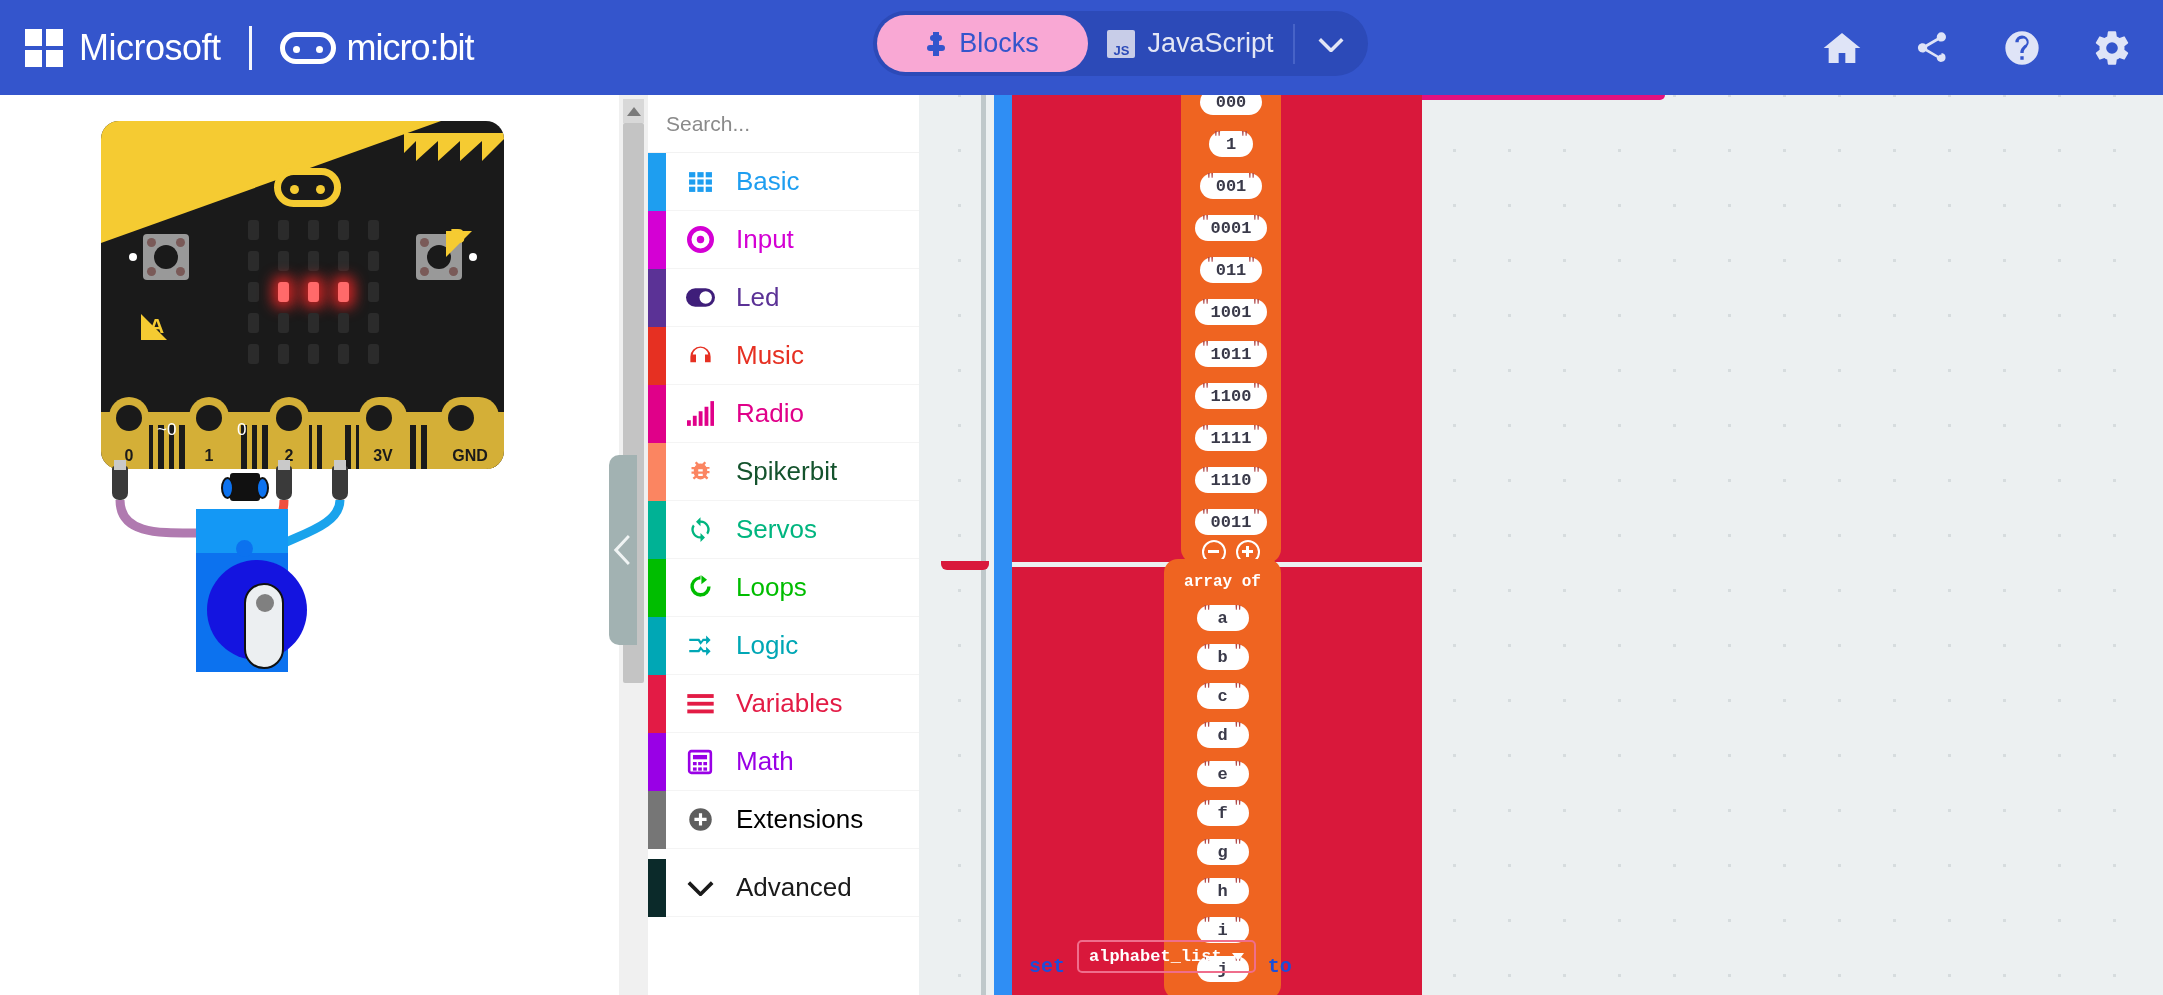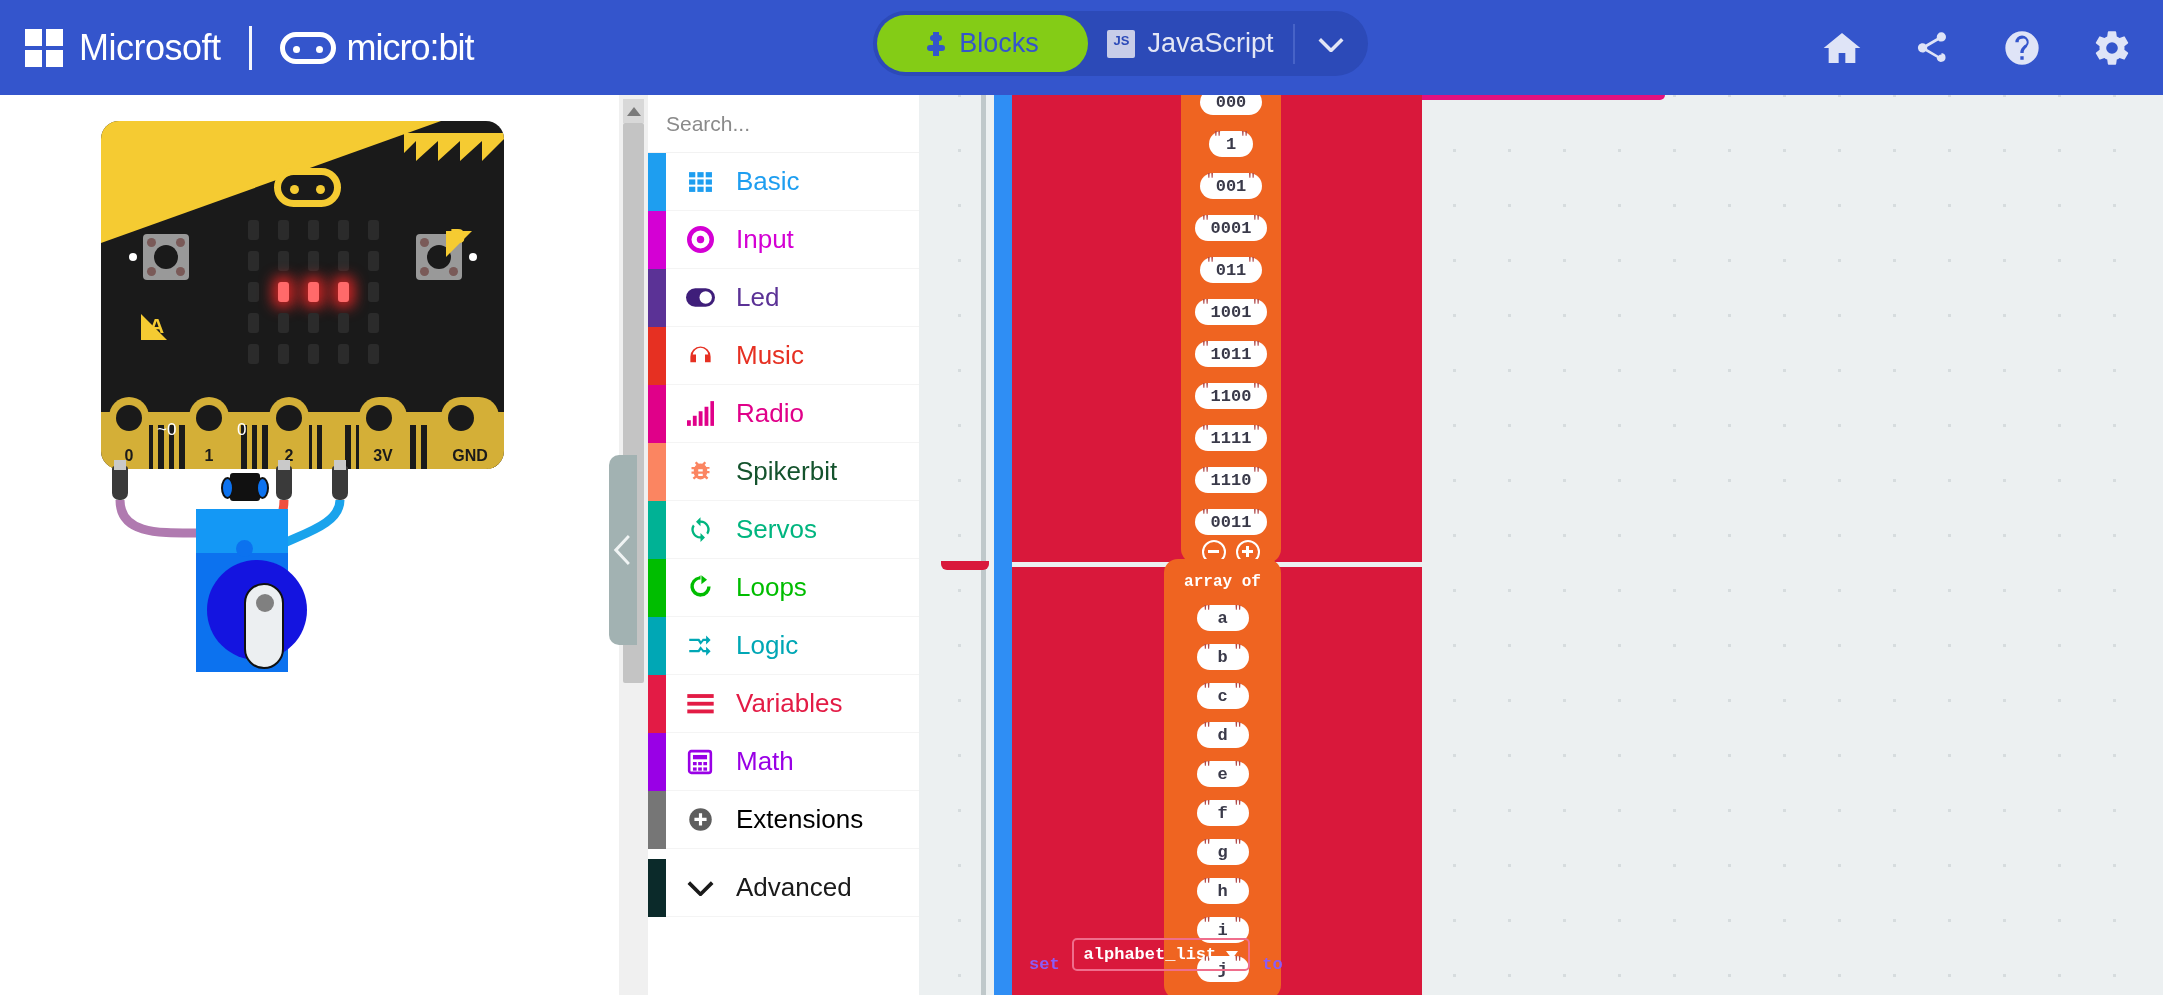--- a/index.html
+++ b/index.html
@@ -37,33 +37,33 @@
     background: #2c4ab8; border-radius: 34px;
     display: flex; align-items: center;
   }
   .tab {
     display: flex; align-items: center; justify-content: center;
     height: 57px; border-radius: 30px;
     cursor: pointer; user-select: none;
   }
   .tab-blocks {
     margin-left: 4px; width: 211px;
-    background: #84cc16;
+    background: #f9a8d4;
     align-items: center;
   }
   .tab-blocks .tab-label { color: #3455cc; font-size: 27px; }
   .puzzle-ic { width: 20px; height: 24px; margin-right: 13px; position: relative; }
   .puzzle-ic svg { display:block; }
   .tab-js { width: 205px; }
   .tab-js .tab-label { color: #e3e6f5; font-size: 27px; }
   .js-badge {
     width: 28px; height: 28px; background: #c8cde8; color: #2c4ab8;
     font-size: 13px; font-weight: bold; font-family: "Liberation Sans", sans-serif;
     display:flex; align-items:flex-end; justify-content:center;
-    margin-right: 12px; border-radius: 2px; padding-bottom: 10px;
+    margin-right: 12px; border-radius: 2px; padding-bottom: 0;
   }
   .tab-divider { width: 2px; height: 40px; background: #4763c7; }
   .tab-caret { width: 72px; height: 57px; display:flex; align-items:center; justify-content:center; cursor:pointer; }
 
   .header-actions { position: absolute; right: 28px; top: 0; height: 95px; display: flex; align-items: center; gap: 44px; }
   .hicon { width: 46px; height: 46px; display: flex; align-items: center; justify-content: center; cursor: pointer; }
   .hicon svg { fill: #dfe4f7; }
 
   
   .sim-pane { position: absolute; left: 0; top: 95px; width: 618px; height: 900px; background: #fff; }
@@ -161,21 +161,21 @@
   .strpill .txt { font-family:"Liberation Mono", monospace; font-size: 17px; color:#3a3a4a; font-weight:bold; }
   .strpill .q { position:absolute; top: -1px; font-family:"Liberation Mono", monospace; font-size: 15px; color:#b04a4a; }
   .strpill .q.l { left: 6px; }
   .strpill .q.r { right: 6px; }
   .pm-row { position:absolute; left:50%; transform:translateX(-50%); display:flex; gap: 10px; }
   .pmbtn { width: 24px; height: 24px; border-radius:50%; border: 2.5px solid #fff; position:relative; }
   .pmbtn::before { content:""; position:absolute; left:4px; top:8px; width:11px; height:2.5px; background:#fff; }
   .pmbtn.plus::after { content:""; position:absolute; left:8px; top:4px; width:2.5px; height:11px; background:#fff; }
 
   .setrow { position:absolute; left: 110px; top: 840px; display:flex; align-items:center; }
-  .setrow .kw { color:#8b5cf6; font-family:"Liberation Mono", monospace; font-size: 17px; font-weight:bold;margin-top:20px; }
+  .setrow .kw { color:#1d4ed8; font-family:"Liberation Mono", monospace; font-size: 20px; font-weight:bold;margin-top:20px; }
   .vardrop { margin: 0 12px; padding: 5px 10px; border: 2px solid #ef6e8c; border-radius: 5px;
     color:#fff; font-family:"Liberation Mono", monospace; font-size: 17px; font-weight:bold; display:flex; align-items:center; gap:10px; }
 
 </style>
 </head>
 <body>
 
 <div id="root">
 
   <div class="header">

